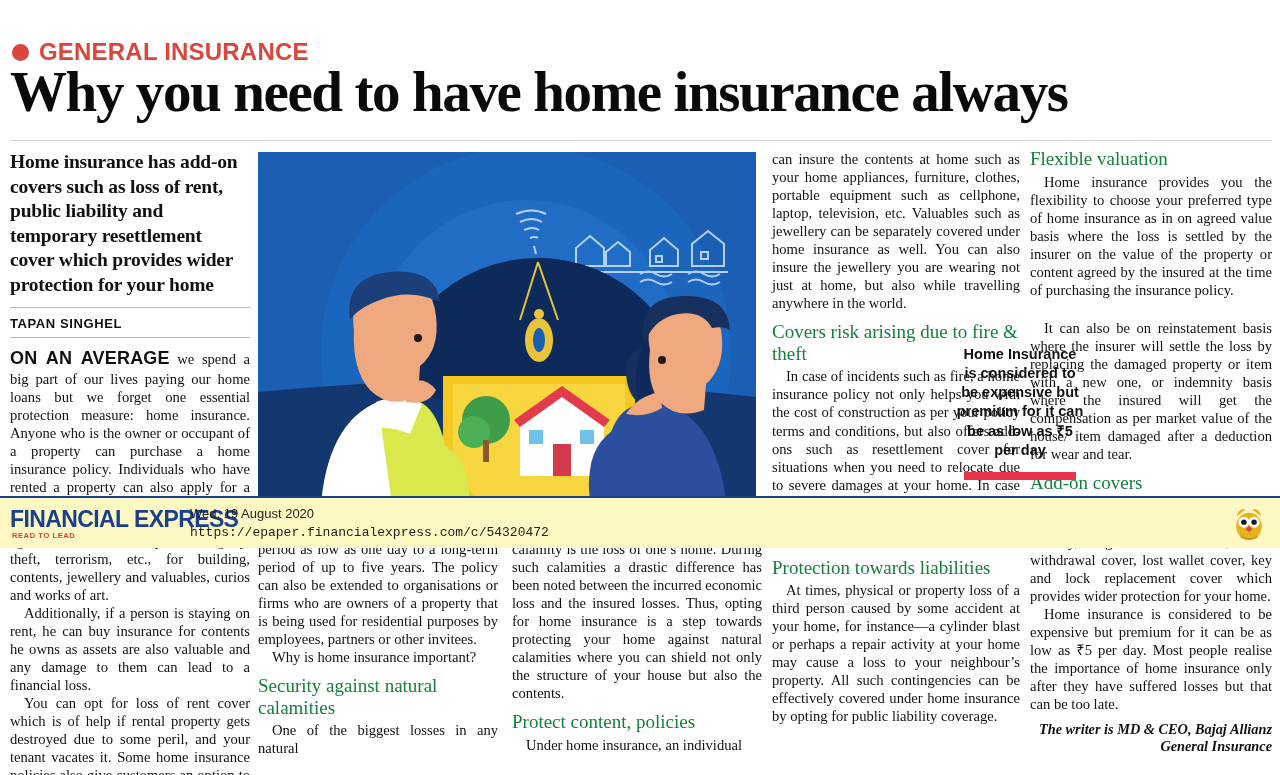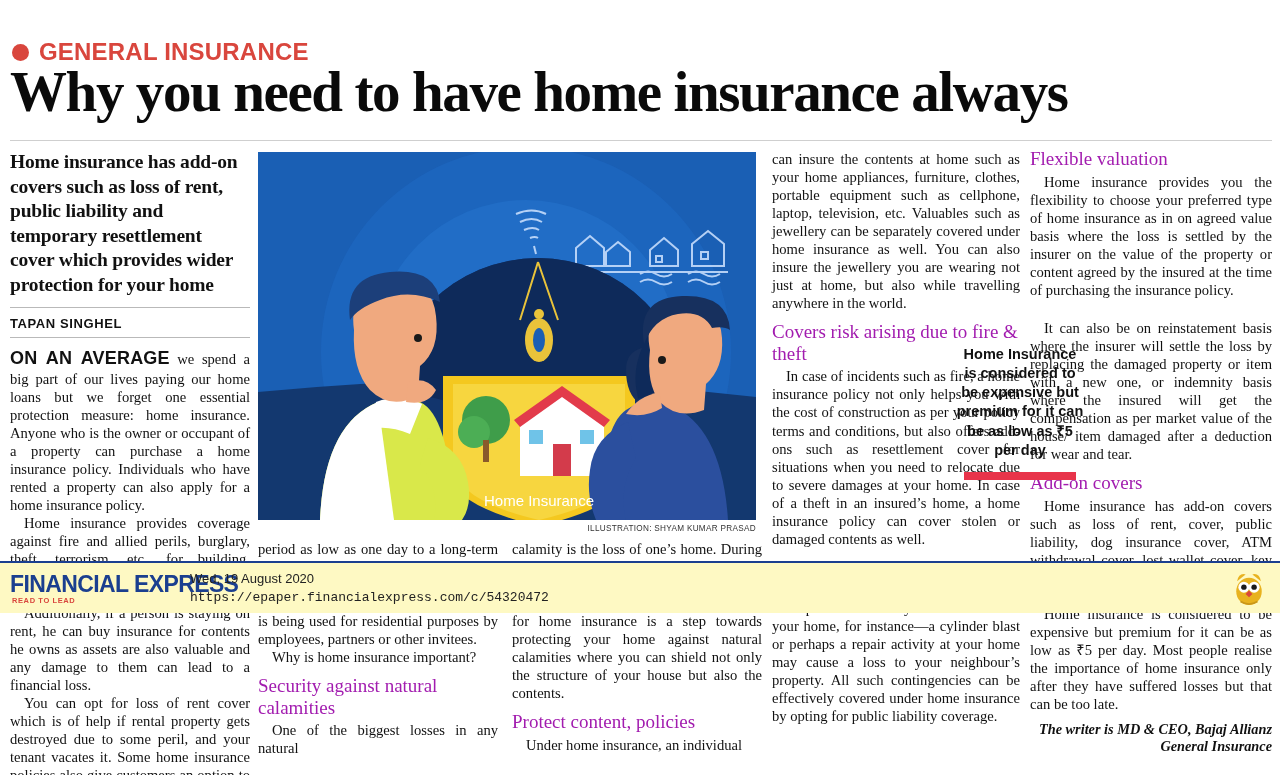--- a/index.html
+++ b/index.html
@@ -5,21 +5,21 @@
   * { box-sizing: border-box; }
   html, body { margin:0; padding:0; }
   body {
     width:1280px; height:775px;
     background:#ffffff;
     font-family:"Liberation Serif", serif;
     color:#111;
     position:relative;
     overflow:hidden;
   }
-  .page { position:relative; width:1280px; height:613px; }
+  .page { position:relative; width:1280px; height:548px; }
 
   
   .kicker {
     position:absolute; left:12px; top:38px;
     display:flex; align-items:center; gap:10px;
   }
   .kicker-dot {
     width:17px; height:17px; border-radius:50%;
     background:#d9463d; display:inline-block;
   }
@@ -88,21 +88,21 @@
   .col3 { position:absolute; left:512px; top:540px; width:250px; }
 
   
   .col4 { position:absolute; left:772px; top:150px; width:248px; }
   
   .col5 { position:absolute; left:1030px; top:148px; width:242px; }
 
   .subhead {
     font-family:"Liberation Serif", serif;
     font-size:19px; font-weight:normal; line-height:1.14;
-    color:#a21caf; margin:9px 0 3px 0;
+    color:#15803d; margin:9px 0 3px 0;
   }
   .subhead.first { margin-top:0; }
 
   
   .pullquote {
     position:absolute; left:956px; top:345px; width:128px;
     text-align:center;
     font-family:"Liberation Sans", sans-serif;
     font-weight:bold; font-size:14.5px; line-height:1.32;
     color:#111;

